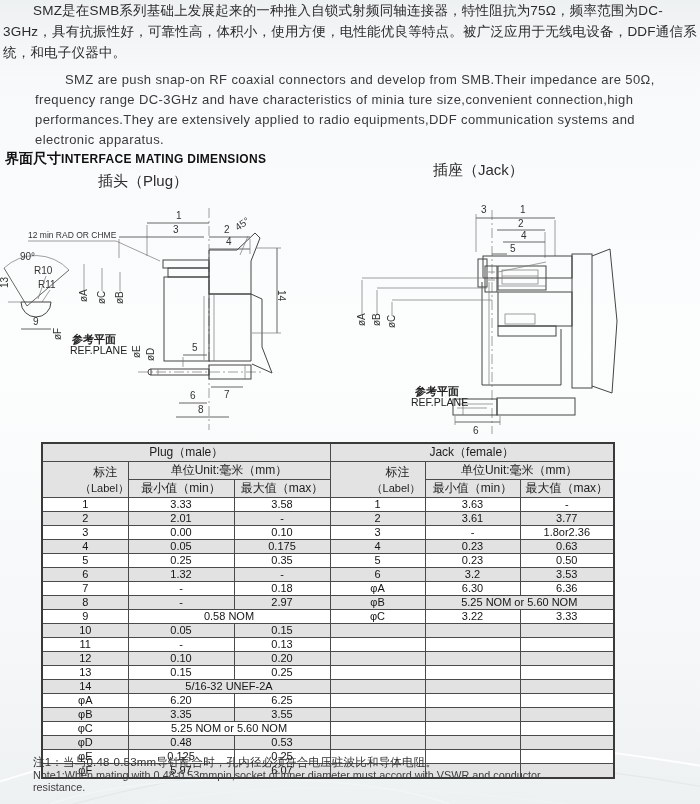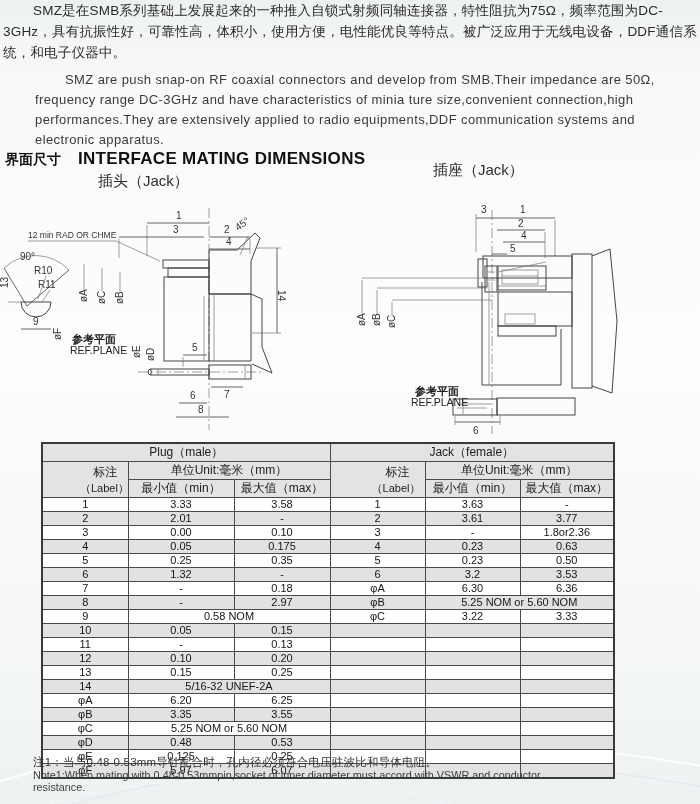--- a/index.html
+++ b/index.html
@@ -6,22 +6,22 @@
   body{
     width:700px;height:804px;position:relative;overflow:hidden;
     font-family:"Liberation Sans","DejaVu Sans",sans-serif;
     color:#222;
     background:linear-gradient(180deg,#eef1f2 0%,#f8f9fa 10%,#fcfdfd 45%,#f5f7f8 80%,#eef1f2 100%);
   }
   .abs{position:absolute;}
   #intro-zh{top:0;left:3px;right:3px;font-size:13.5px;line-height:21px;text-indent:30px;color:#2b2b2b;letter-spacing:0.2px;}
   #intro-en{top:70px;left:3px;right:3px;font-size:13px;line-height:20px;text-indent:30px;color:#3a3a3a;letter-spacing:0.4px;margin-left:32px;}
   #section-heading{top:149px;left:5px;font-weight:bold;color:#111;}
-  #section-heading .zh{font-size:14px;margin-right:17px;}
-  #section-heading .en{font-size:17px;letter-spacing:0.3px;}
+  #section-heading .zh{font-size:14px;margin-right:0;}
+  #section-heading .en{font-size:12px;letter-spacing:0.3px;}
   .caption{font-size:15px;color:#2d2d2d;}
   #plug-caption{top:172px;left:98px;}
   #jack-caption{top:161px;left:433px;}
   svg text{font-family:"Liberation Sans","DejaVu Sans",sans-serif;fill:#333;}
   .dimtxt{font-size:10px;}
   .smalltxt{font-size:8.5px;}
   .reftxt-zh{font-size:11px;fill:#222;font-weight:bold;}
   .reftxt-en{font-size:10.5px;fill:#222;}
   .ln{stroke:#555;stroke-width:0.9;fill:none;}
   .lnthin{stroke:#777;stroke-width:0.7;fill:none;}
@@ -52,21 +52,21 @@
   <ellipse cx="250" cy="175" rx="230" ry="50" stroke="#f3f6f7" stroke-width="1.2" fill="none"></ellipse>
 </svg>
 
 <div id="intro-zh" class="abs">SMZ是在SMB系列基础上发展起来的一种推入自锁式射频同轴连接器，特性阻抗为75Ω，频率范围为DC-3GHz，具有抗振性好，可靠性高，体积小，使用方便，电性能优良等特点。被广泛应用于无线电设备，DDF通信系统，和电子仪器中。</div>
 <div id="intro-en" class="abs">SMZ are push snap-on RF coaxial connectors and develop from SMB.Their impedance are 50Ω, frequency range DC-3GHz and have characteristics of minia ture size,convenient connection,high performances.They are extensively applied to radio equipments,DDF communication systems and electronic apparatus.</div>
 
 <div id="section-heading" class="abs">
   <span class="zh">界面尺寸</span><span class="en">INTERFACE MATING DIMENSIONS</span>
 </div>
 
-<div id="plug-caption" class="abs caption">插头（Jack）</div>
+<div id="plug-caption" class="abs caption">插头（Plug）</div>
 <div id="jack-caption" class="abs caption">插座（Jack）</div>
 
 <svg class="abs" style="top:198px;left:0" width="360" height="245" viewBox="0 0 360 245">
   <defs>
     <pattern id="h1" patternUnits="userSpaceOnUse" width="5" height="5" patternTransform="rotate(45)">
       <rect width="5" height="5" fill="#ffffff"></rect>
         <line x1="0" y1="0" x2="0" y2="5" stroke="#6a6a6a" stroke-width="1.1"></line>
     </pattern>
     <pattern id="h2" patternUnits="userSpaceOnUse" width="5" height="5" patternTransform="rotate(-45)">
       <rect width="5" height="5" fill="#ffffff"></rect>

